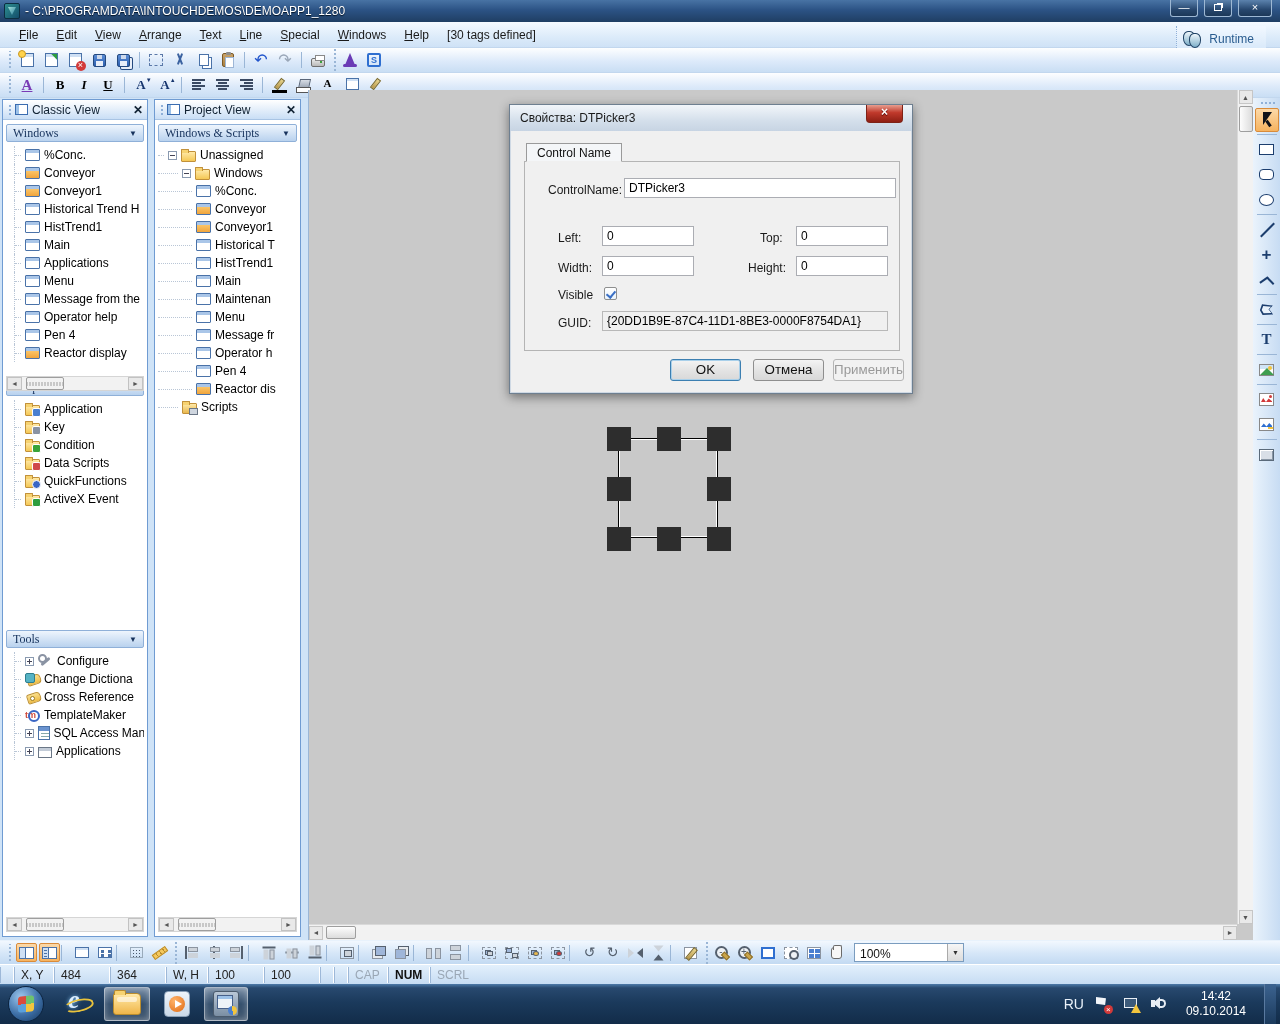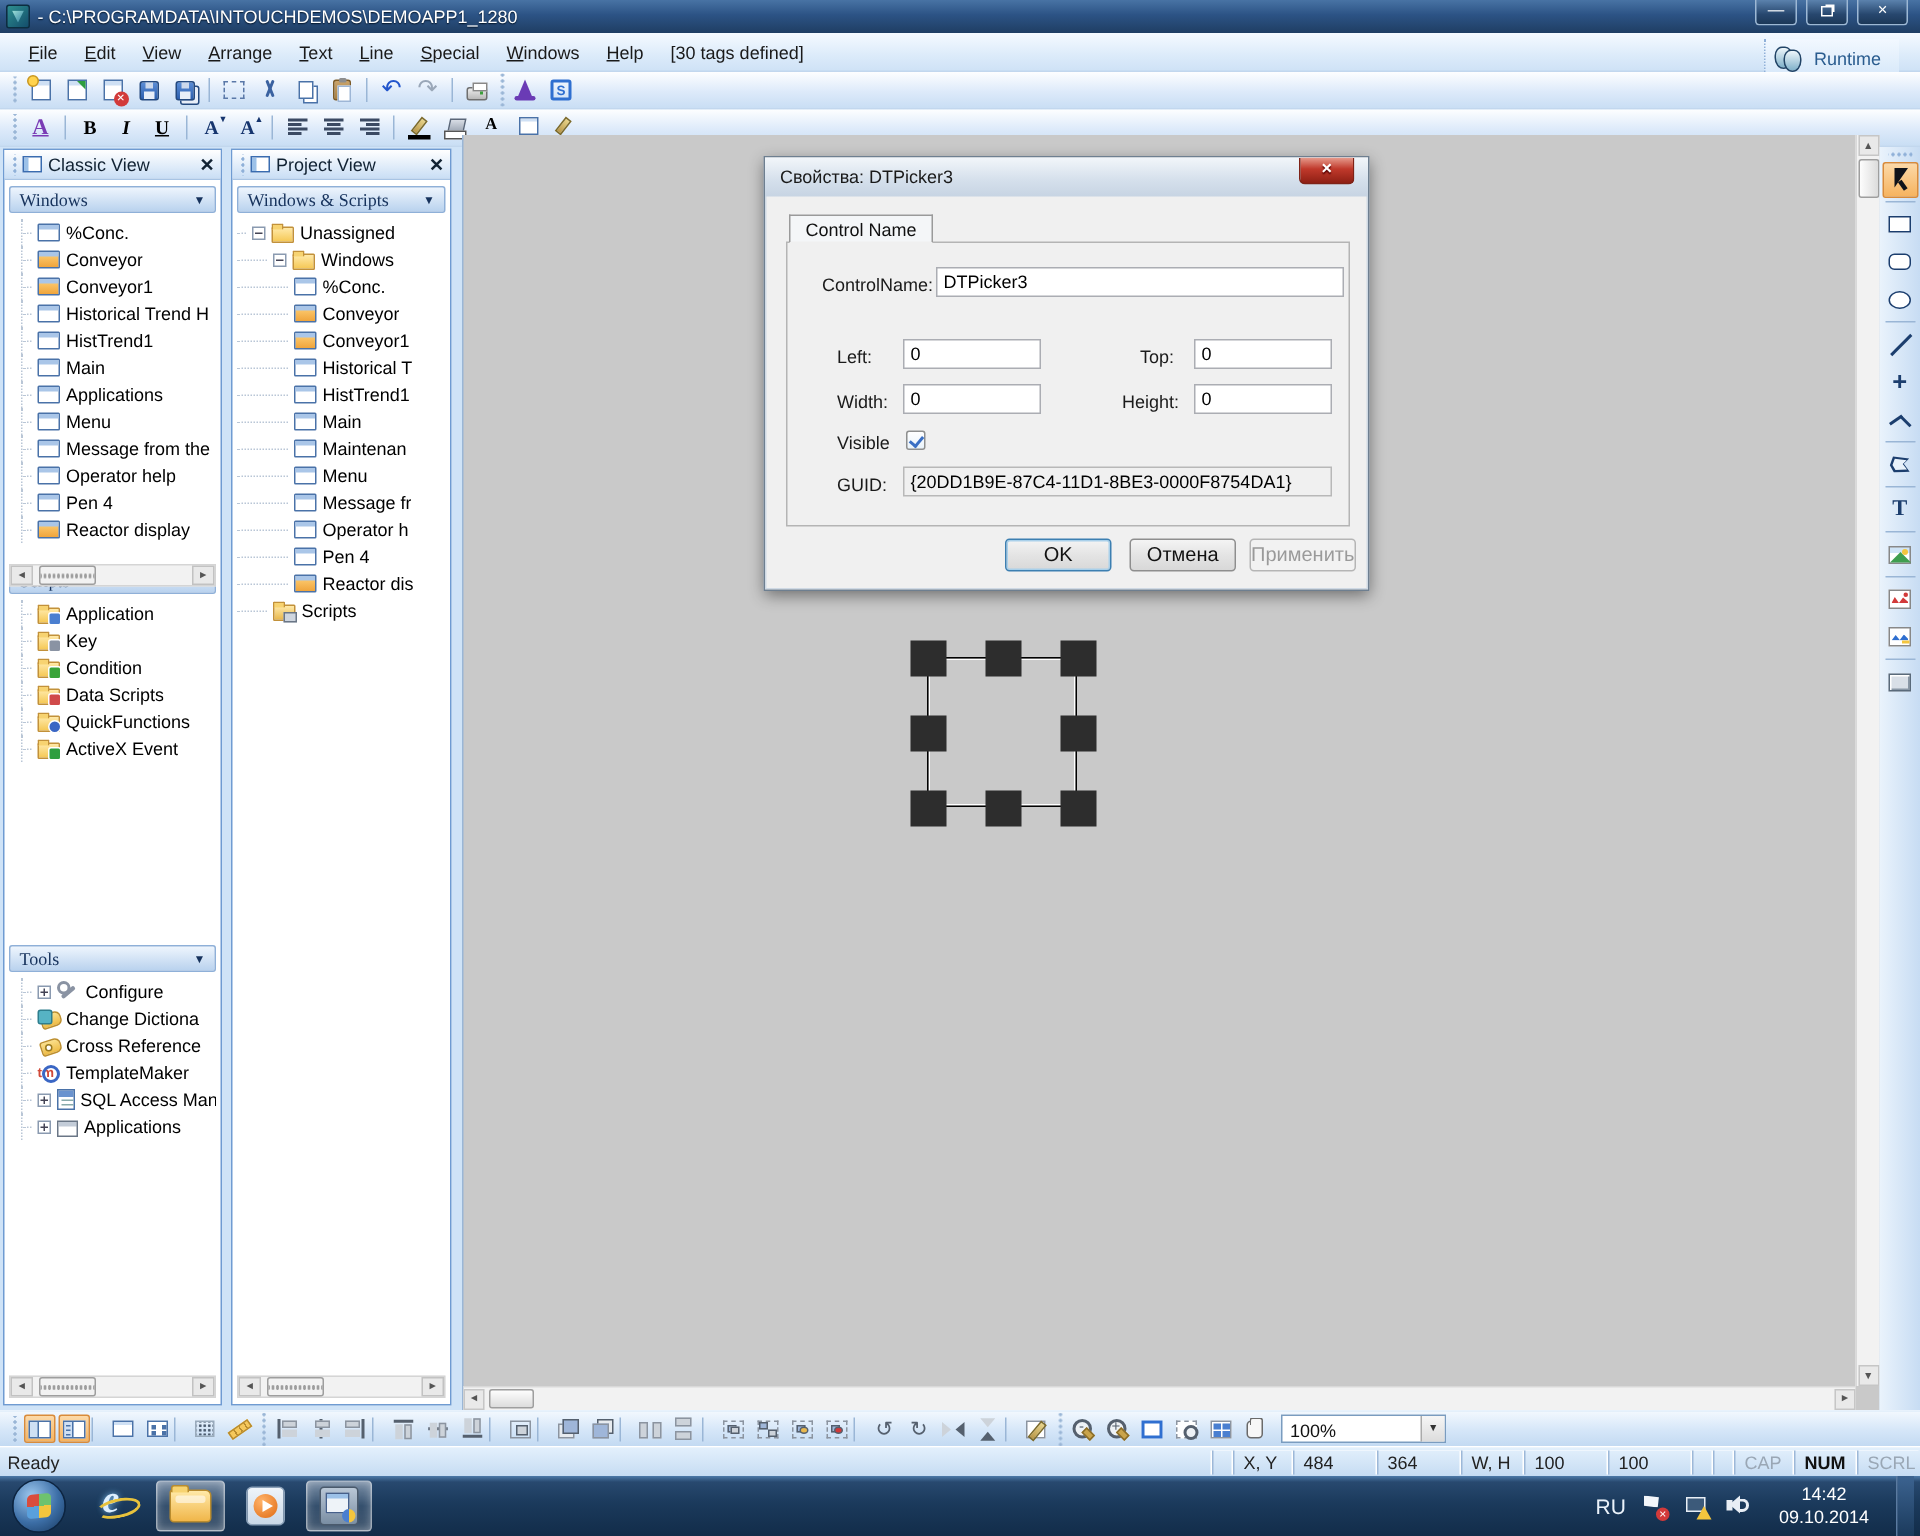--- a/index.html
+++ b/index.html
@@ -1256,21 +1256,20 @@
         </button>
       </span>
     </span>
   <span id="zoom-combo">
     <span class="zval">100%</span>
     <span class="zdrop">▼</span>
   </span>
 </div>
 
 <div id="statusbar">
-  <span class="ready">Ready</span>
   <span class="seg" style="width:14px"></span>
   <span class="seg" style="width:40px">X, Y</span>
   <span class="seg" style="width:56px">484</span>
   <span class="seg" style="width:56px">364</span>
   <span class="seg" style="width:42px">W, H</span>
   <span class="seg" style="width:56px">100</span>
   <span class="seg" style="width:56px">100</span>
   <span class="seg" style="width:14px"></span>
   <span class="seg" style="width:14px"></span>
   <span class="seg dim" style="width:40px">CAP</span>

